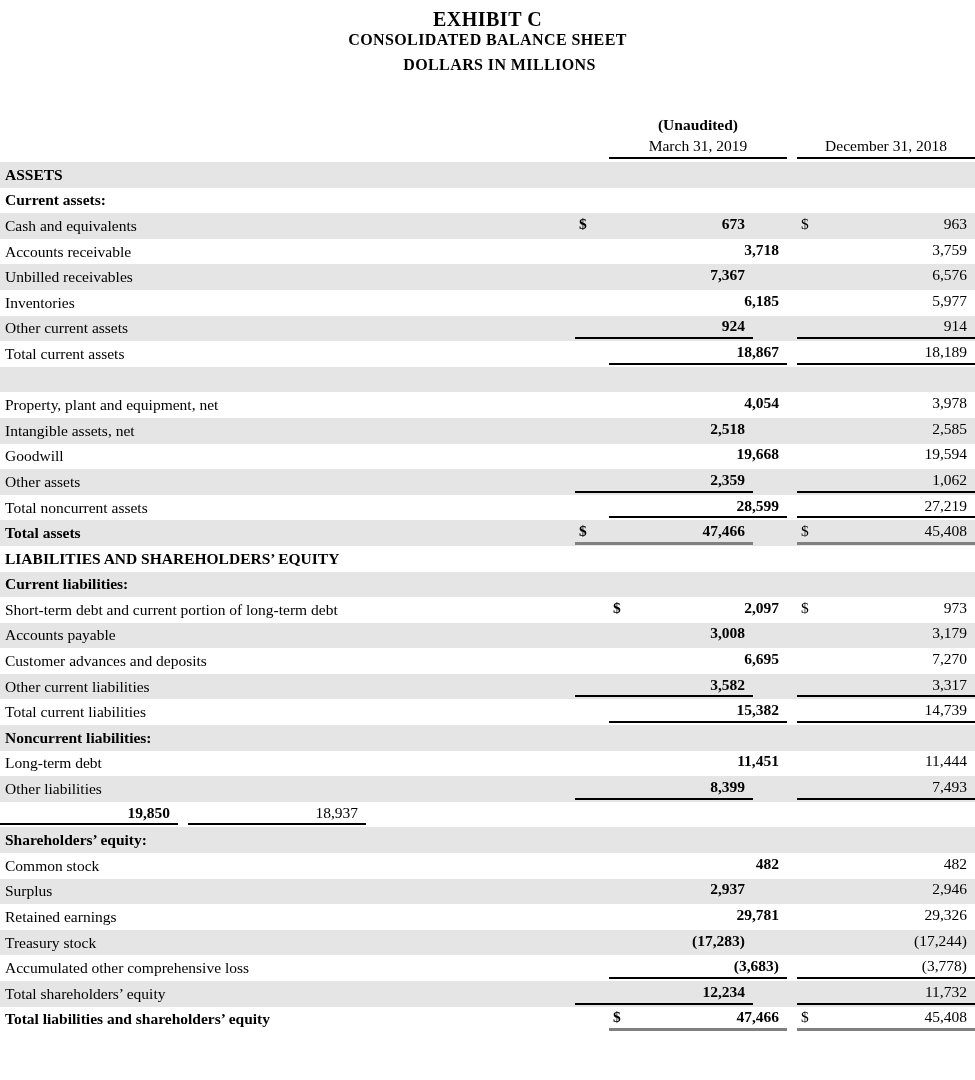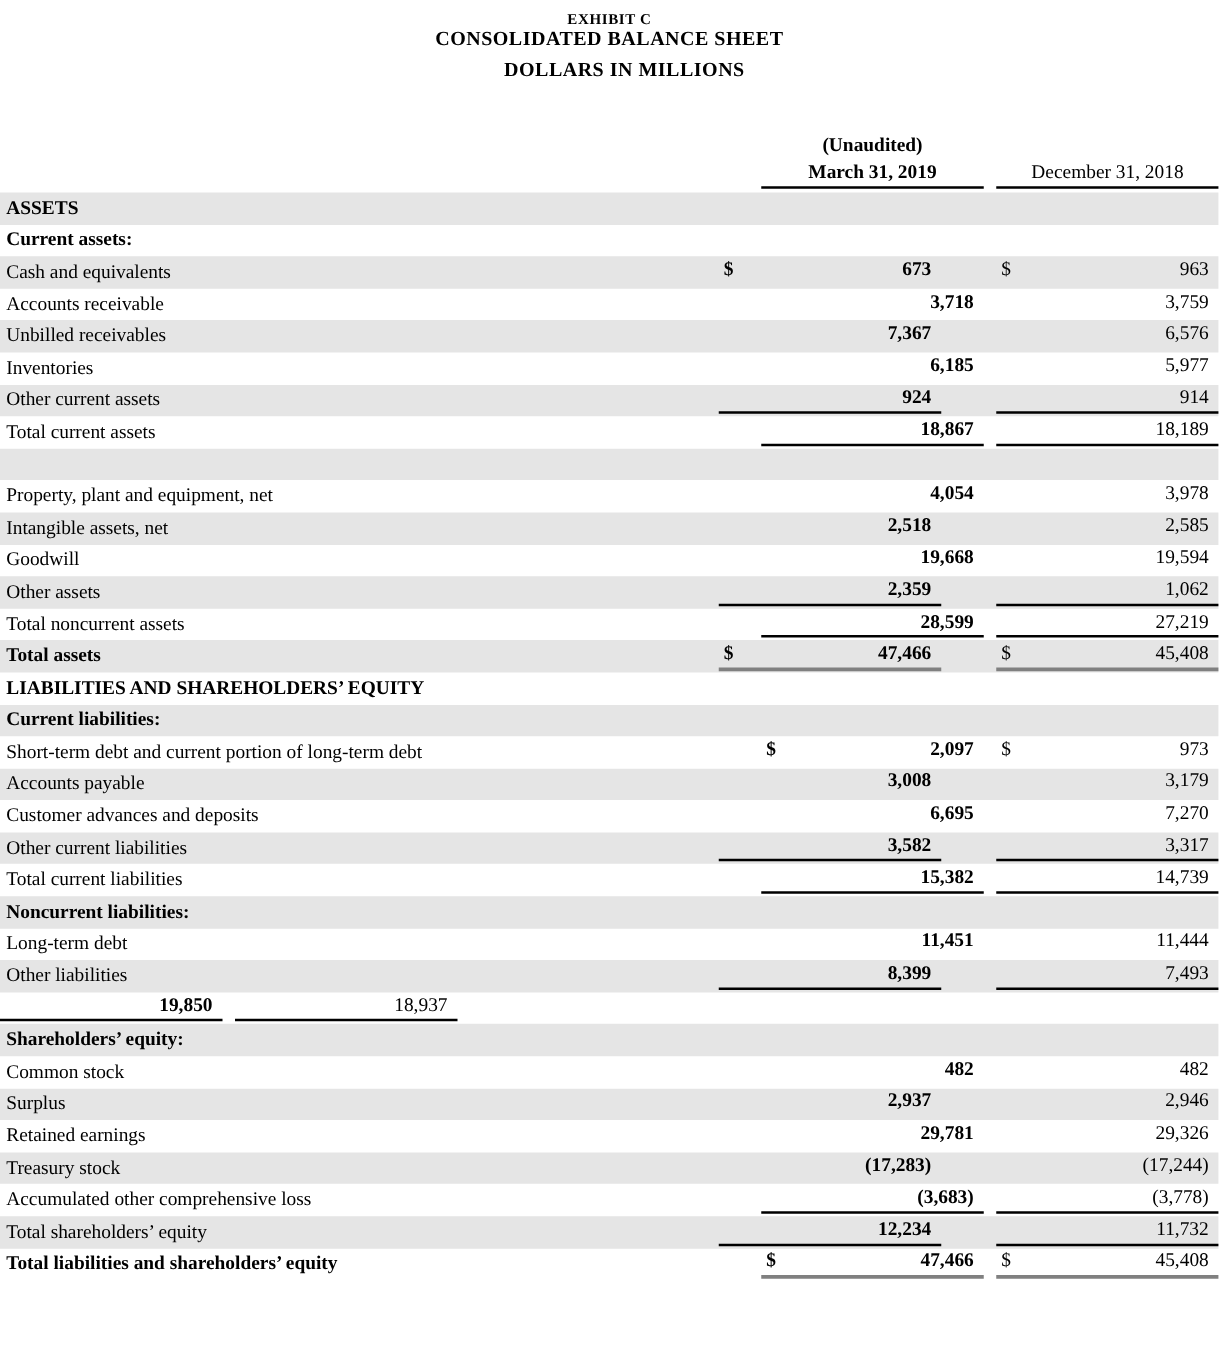--- a/index.html
+++ b/index.html
@@ -3,30 +3,30 @@
 <meta charset="utf-8">
 <style>
   html,body{margin:0;padding:0;background:#fff;}
   .page{
     width:975px;height:1080px;
     font-family:"Liberation Serif","DejaVu Serif",serif;
     color:#000;background:#fff;overflow:hidden;
   }
   
   .titles{text-align:center;}
-  .exhibit{padding-top:8px;font-size:12px;font-weight:bold;letter-spacing:0.5px;}
+  .exhibit{padding-top:8px;font-size:20px;font-weight:bold;letter-spacing:0.5px;}
   .doc-title{font-size:16px;font-weight:bold;letter-spacing:0.4px;}
   .doc-subtitle{margin-top:7px;font-size:16px;font-weight:bold;letter-spacing:0.4px;padding-left:24px;}
   
   .heads{display:flex;align-items:flex-end;margin-top:40px;}
   .heads .fill{flex:1;}
   .h-col{width:178px;box-sizing:border-box;text-align:center;
          border-bottom:2px solid #000;font-size:15.5px;padding-bottom:1px;}
   .h-col .unaudited{font-weight:bold;line-height:21px;}
-  .h-col .date1{font-weight:bold;line-height:21px;}
+  .h-col .date1{font-weight:normal;line-height:21px;}
   .h-col .date2{font-weight:normal;line-height:21px;}
   .h-gap{width:10px;}
   
   .table{margin-top:3px;}
   .row{display:flex;height:25.6px;font-size:15.5px;}
   .row.shade{background:#e5e5e5;gap:17px;}
   .row .label{flex:1;align-self:center;padding-left:5px;white-space:nowrap;overflow:hidden;}
   .row .label.b{font-weight:bold;}
   .row .col{width:178px;box-sizing:border-box;display:flex;justify-content:space-between;
             align-items:center;padding:0 8px 0 4px;margin-bottom:2px;

